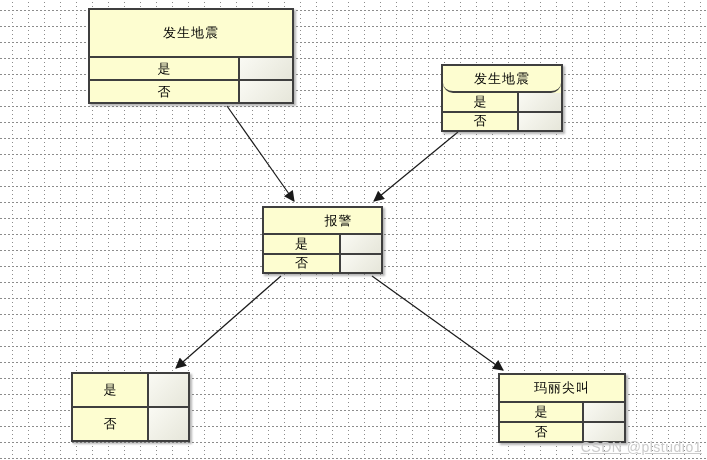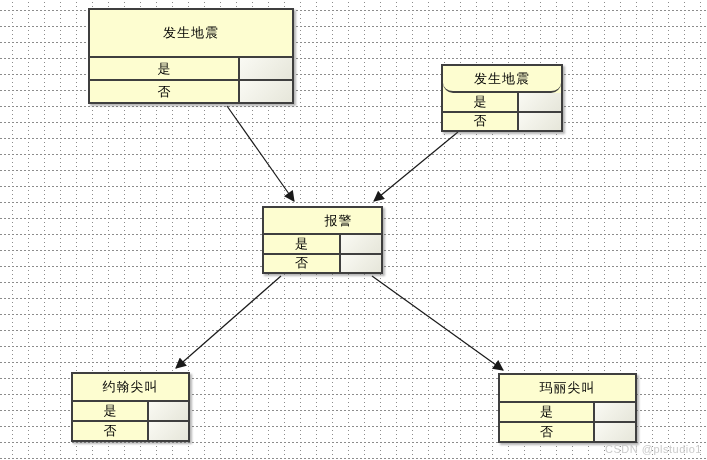--- a/index.html
+++ b/index.html
@@ -63,30 +63,31 @@
   .n1 .bar   { width: 52px; }
   .n2 { left: 441px; top: 64px;  width: 122px; height: 68px; }
   .n2 .title { height: 25px; border-radius: 10px; }
   .n2 .bar   { width: 42px; }
   .n3 { left: 262px; top: 206px; width: 121px; height: 68px; }
   .n3 .title { height: 25px; padding-left: 32px; }
   .n3 .bar   { width: 40px; }
   .n4 { left: 71px;  top: 372px; width: 119px; height: 70px; }
   .n4 .title { height: 26px; }
   .n4 .bar   { width: 39px; }
-  .n5 { left: 498px; top: 373px; width: 139px; height: 70px; }
+  .n5 { left: 498px; top: 373px; width: 128px; height: 70px; }
   .n5 .title { height: 26px; }
   .n5 .bar   { width: 40px; }
   
   #watermark {
     position: absolute;
     right: 5px;
     bottom: 5px;
-    font-size: 11px;
+    font-size: 14px;
     color: #cbcbcb;
+    text-decoration: underline;
     letter-spacing: 0.5px;
     white-space: nowrap;
   }
 </style>
 </head>
 <body>
 
 <div id="canvas">
 
   <svg class="layer" width="707" height="460" xmlns="http://www.w3.org/2000/svg">
@@ -141,21 +142,20 @@
       <span class="lbl">是</span>
       <span class="bar"></span>
     </div>
     <div class="row">
       <span class="lbl">否</span>
       <span class="bar"></span>
     </div>
   </div>
 
   <div class="node n4">
-    <div class="title">约翰尖叫</div>
     <div class="row">
       <span class="lbl">是</span>
       <span class="bar"></span>
     </div>
     <div class="row">
       <span class="lbl">否</span>
       <span class="bar"></span>
     </div>
   </div>
 

